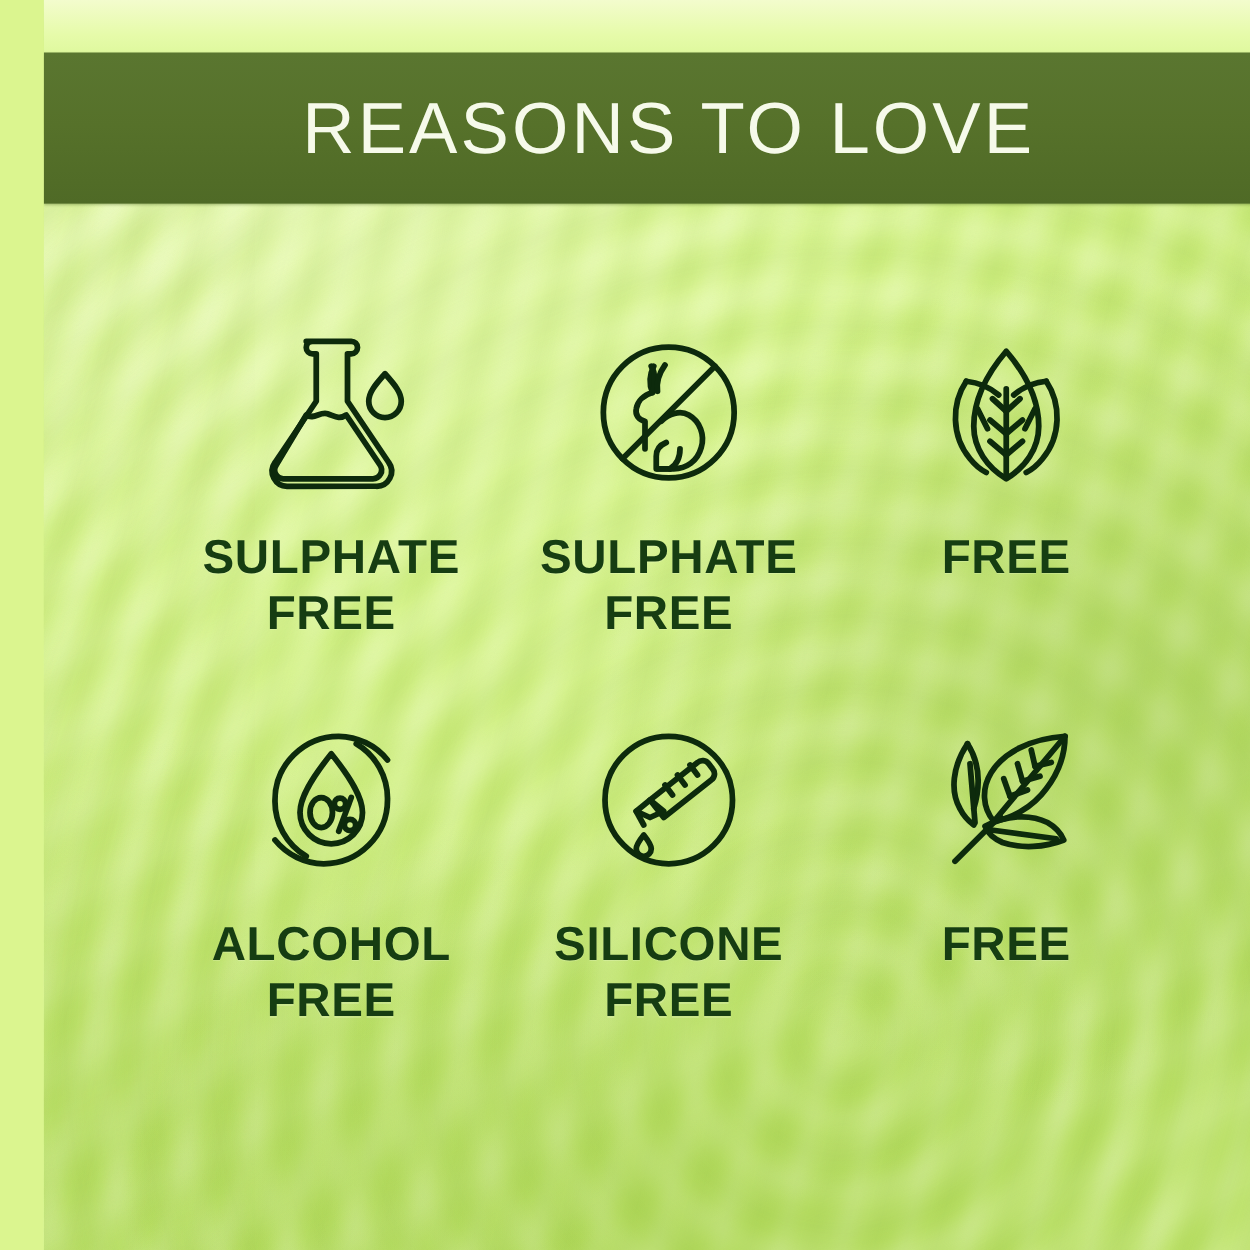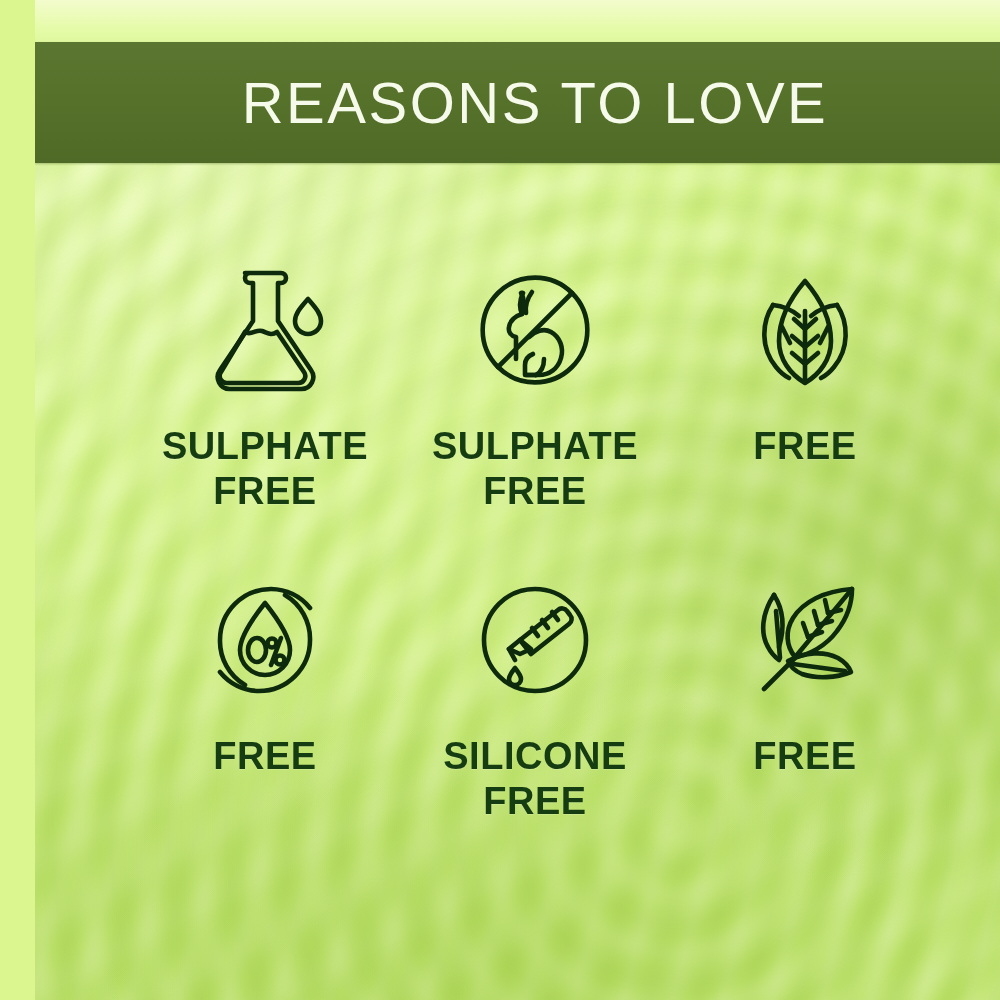--- a/index.html
+++ b/index.html
@@ -205,20 +205,21 @@
           <path d="M95 30 A51 51 0 0 1 120 75 A51 51 0 0 1 69 126 A51 51 0 0 1 30 107"></path>
           <path d="M55 120 A51 51 0 0 1 30 75 A51 51 0 0 1 81 24 A51 51 0 0 1 120 43"></path>
           <path d="M75 38 c-16 20 -25 35 -25 47 a25 25 0 0 0 50 0 c0 -12 -9 -27 -25 -47 z"></path>
           <ellipse cx="67" cy="85" rx="9" ry="12"></ellipse>
           <circle cx="82" cy="78" r="4.5"></circle>
           <circle cx="90" cy="95" r="4.5"></circle>
           <line x1="91" y1="73" x2="81" y2="100"></line>
         </svg>
       </div>
       <div class="label">
+        <span>ALCOHOL</span>
         <span class="l2">FREE</span>
       </div>
     </div>
 
     <div class="cell">
       <div class="icon-wrap">
         <svg width="150" height="150" viewBox="0 0 150 150" fill="none" stroke="#0d2a0c" stroke-width="4.6" stroke-linecap="round" stroke-linejoin="round">
           <circle cx="75" cy="75" r="51"></circle>
           <path d="M60 75 l38 -30 a6 6 0 0 1 9 1 l3 4 a6 6 0 0 1 -1 9 l-38 30 z"></path>
           <path d="M60 75 l-11 9 l11 5 l11 -5 z"></path>

